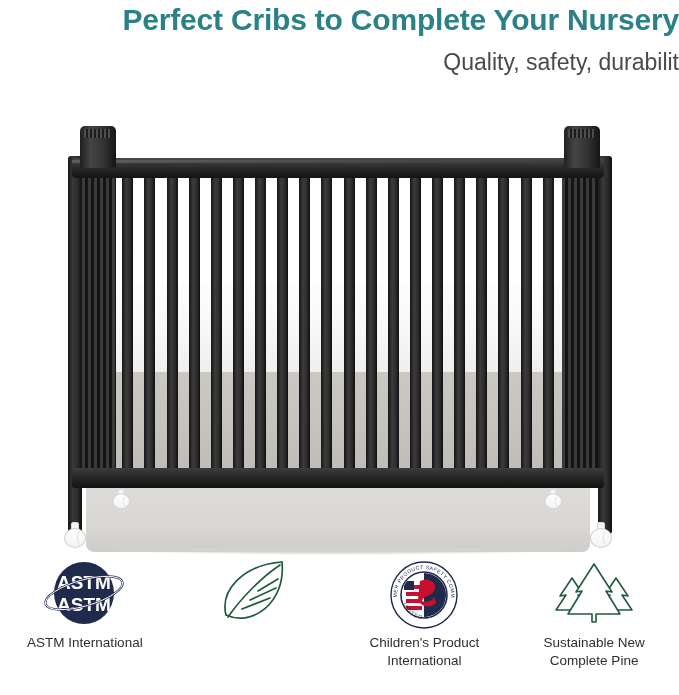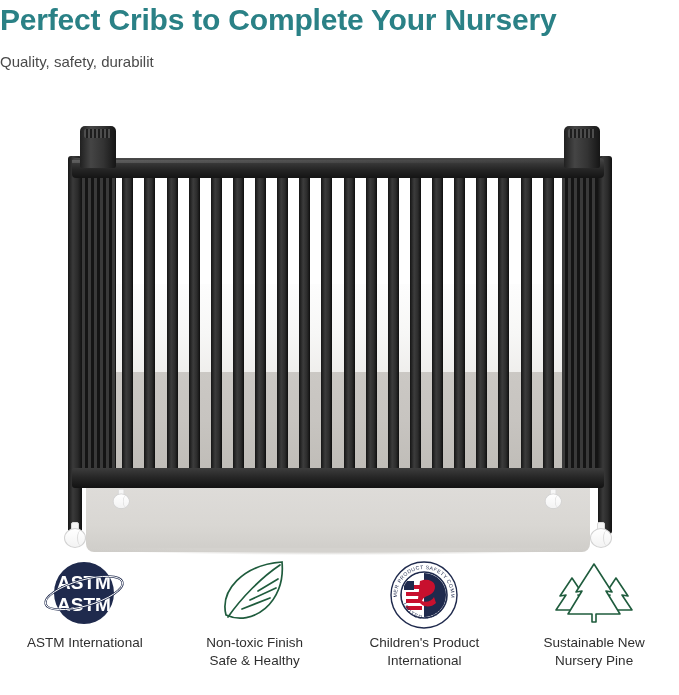--- a/index.html
+++ b/index.html
@@ -7,33 +7,33 @@
   body {
     width: 679px;
     height: 695px;
     background: #ffffff;
     font-family: "Liberation Sans", sans-serif;
     overflow: hidden;
     position: relative;
   }
 
   
-  .header { width: 679px; padding-top: 1px; text-align: left; }
+  .header { width: 679px; padding-top: 1px; text-align: right; }
 
   .page-title {
     font-size: 30px;
     font-weight: bold;
     color: #2a8186;
     letter-spacing: -0.2px;
     line-height: 38px;
     white-space: nowrap;
   }
 
   .page-subtitle {
-    font-size: 15px;
+    font-size: 23px;
     color: #4a4a4a;
     line-height: 26px;
     margin-top: 10px;
     font-weight: 400;
   }
 
   
   .crib-stage {
     position: absolute;
     left: 0;
@@ -359,22 +359,20 @@
       <svg width="86" height="74" viewBox="0 0 86 74" aria-hidden="true">
         <g fill="none" stroke="#1f5c3d" stroke-width="1.7" stroke-linecap="round">
           <path d="M70 5 C 30 8, 8 34, 14 58 C 40 70, 74 46, 70 5 Z"></path>
           <path d="M16 60 C 30 40, 50 20, 68 8"></path>
           <path d="M38 43 L 64 31"></path>
           <path d="M30 52 L 58 41"></path>
           <path d="M46 34 L 66 22"></path>
         </g>
       </svg>
     </div>
-    <div class="badge-label">Non-toxic Finish
-Safe &amp; Healthy</div>
   </div>
 
   <div class="badge">
     <div class="badge-art">
       <svg width="76" height="74" viewBox="0 0 76 74" aria-hidden="true">
         <defs>
           <path id="cpsc-arc-top" d="M 11 39 A 27 27 0 0 1 65 39"></path>
           <path id="cpsc-arc-bot" d="M 16 40 A 22 22 0 0 0 60 40"></path>
           <clipPath id="cpsc-clip">
               <circle cx="38" cy="38" r="22"></circle>
@@ -407,16 +405,16 @@
     <div class="badge-art">
       <svg width="92" height="72" viewBox="0 0 92 72" aria-hidden="true">
         <g fill="none" stroke="#1f5c3d" stroke-width="1.6" stroke-linejoin="round">
           <path d="M24 20 L12 38 L18 37 L8 52 L40 52 L30 37 L36 38 Z"></path>
           <path d="M68 20 L56 38 L62 37 L52 52 L84 52 L74 37 L80 38 Z"></path>
           <path d="M46 6 L28 34 L34 33 L20 56 L44 56 L44 64 L48 64 L48 56 L72 56 L58 33 L64 34 Z" fill="#ffffff"></path>
         </g>
       </svg>
     </div>
     <div class="badge-label">Sustainable New
-Nursery Pine</div>
+Complete Pine</div>
   </div>
 
 </div>
 
 </body></html>

